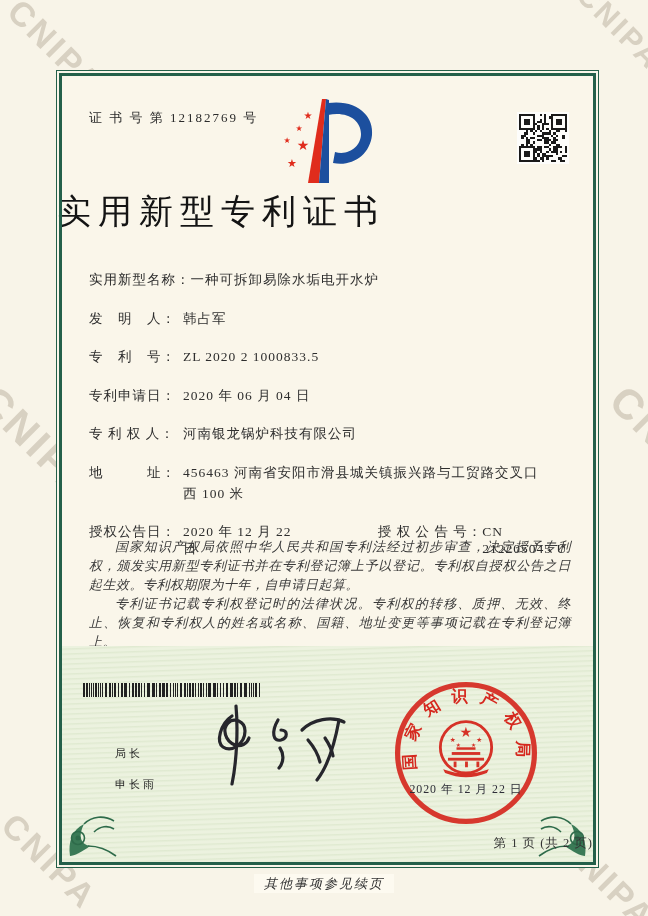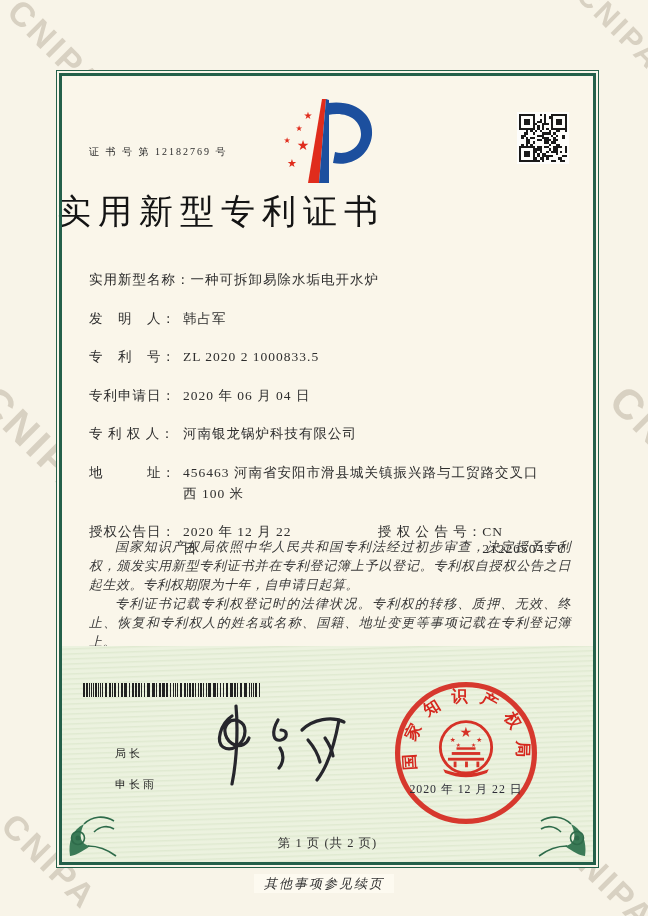--- a/index.html
+++ b/index.html
@@ -7,21 +7,21 @@
   .page{position:relative;width:648px;height:916px;overflow:hidden;background:#f8f4e8;}
 
   
   .wm{position:absolute;font-family:"Liberation Sans","DejaVu Sans",sans-serif;font-weight:700;
       color:rgba(172,160,140,0.42);letter-spacing:3px;transform:rotate(45deg);white-space:nowrap;user-select:none;}
 
   
   .cert{position:absolute;left:56px;top:70px;width:541px;height:796px;border:1px solid #24604a;background:#faf6ea;}
   .cert::before{content:"";position:absolute;inset:2px;border:3px solid #24604a;pointer-events:none;z-index:5;}
 
-  .cert-number{position:absolute;left:32px;top:38px;font-size:10px;color:#2b2b2b;letter-spacing:2px;margin-top:36px;}
+  .cert-number{position:absolute;left:32px;top:38px;font-size:13px;color:#2b2b2b;letter-spacing:2px;}
   .qr{position:absolute;left:460px;top:41px;width:52px;height:52px;background:#fdfdfb;padding:2px;box-sizing:border-box;}
   .qr svg{width:100%;height:100%;display:block;}
 
   .logo{position:absolute;left:213px;top:22px;width:110px;height:95px;}
   .title{position:absolute;left:0;top:118px;width:100%;text-align:left;font-size:34px;font-weight:400;
          color:#141414;letter-spacing:7px;}
 
   .fields{position:absolute;left:32px;top:200px;width:482px;font-size:13.5px;color:#2e2e2e;}
   .frow{display:flex;align-items:flex-start;margin-bottom:21.5px;line-height:17px;}
   .flabel{flex:0 0 94px;letter-spacing:1px;white-space:pre;}
@@ -34,21 +34,21 @@
   .paras p{margin:0;text-indent:2em;}
 
   
   .band{position:absolute;left:5px;right:5px;bottom:5px;height:216px;
         background:repeating-linear-gradient(178deg,#ecf2df 0px,#ecf2df 2px,#e0ead1 3px,#ecf2df 5px);}
   .barcode{position:absolute;left:21px;top:37px;width:180px;height:14px;}
   .barcode svg{width:100%;height:100%;display:block;}
   .signer{position:absolute;left:53px;top:92px;font-size:11px;color:#222;letter-spacing:3px;line-height:31px;}
   .signature{position:absolute;left:136px;top:48px;width:160px;height:105px;}
   .seal{position:absolute;left:328px;top:31px;width:152px;height:152px;}
-  .page-note{position:absolute;left:0;right:0;top:189px;text-align:center;font-size:12.5px;color:#333;letter-spacing:1px;}
+  .page-note{position:absolute;left:0;right:0;top:189px;text-align:right;font-size:12.5px;color:#333;letter-spacing:1px;}
   .flourish{position:absolute;bottom:2px;width:54px;height:48px;}
   .flourish.left{left:2px;}
   .flourish.right{right:2px;transform:scaleX(-1);}
 
   .footer-note{position:absolute;left:0;top:875px;width:100%;text-align:center;font-size:13px;color:#333;
                letter-spacing:2px;font-style:italic;}
   .footer-note span{background:#fdfaf0;padding:2px 10px;}
 </style>
 </head>
 <body>

